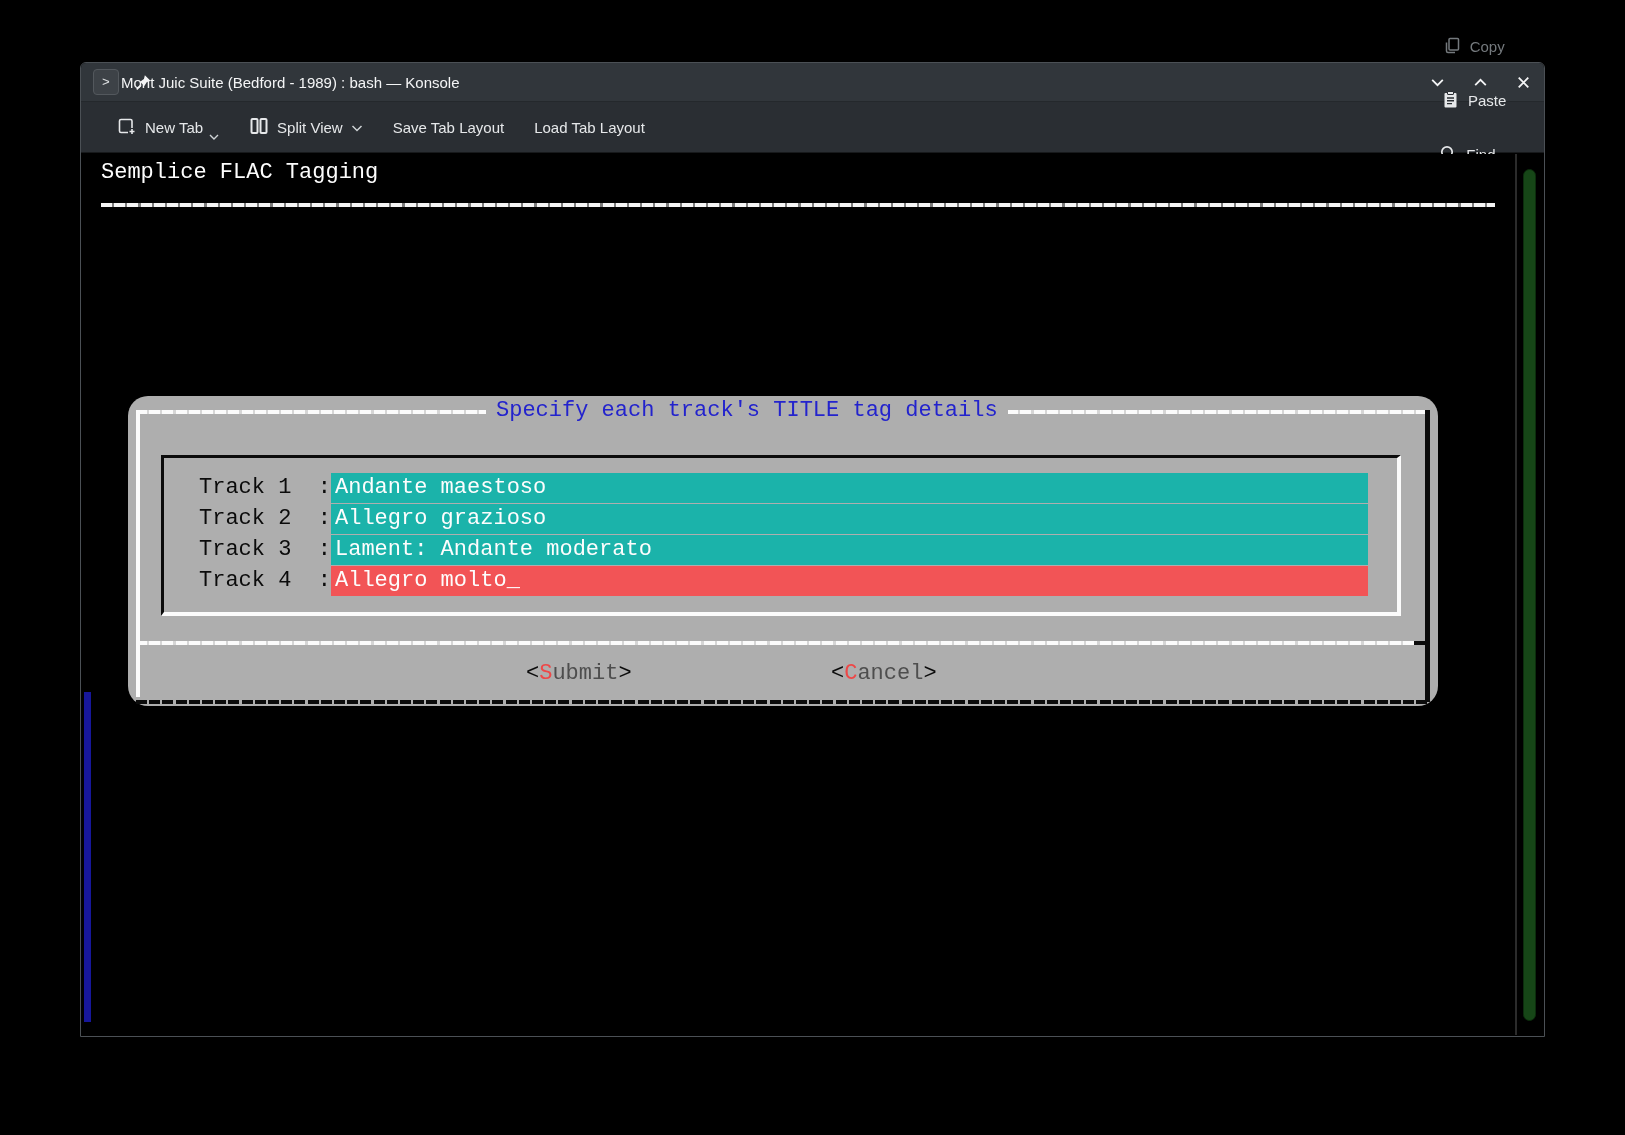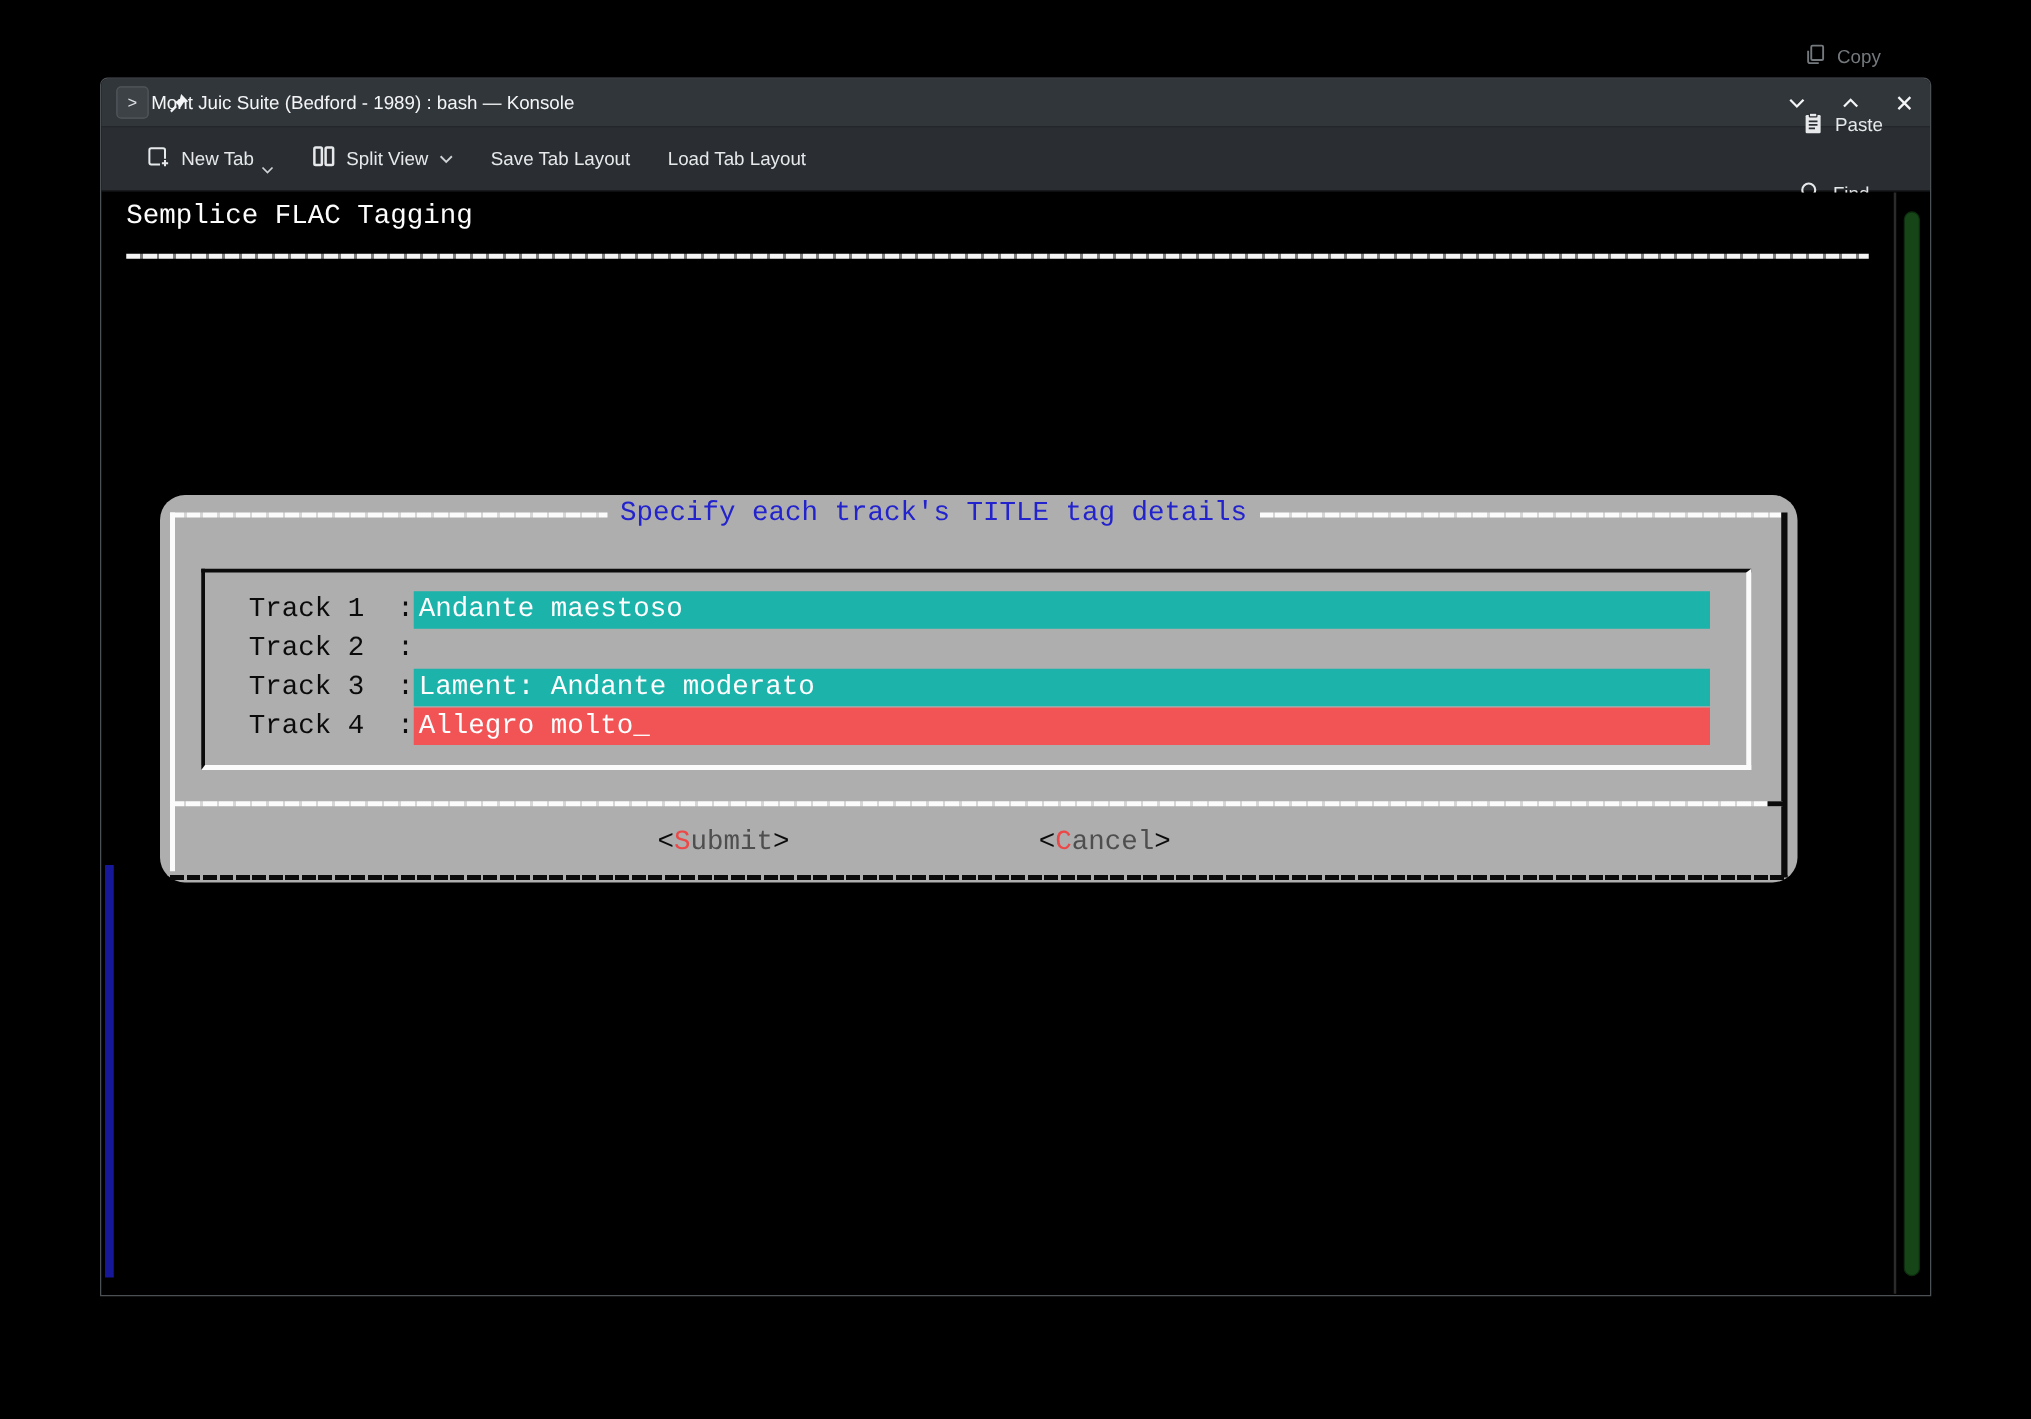--- a/index.html
+++ b/index.html
@@ -189,20 +189,21 @@
       <span class="dtitle">Specify each track's TITLE tag details</span>
 
       <div class="formbox"></div>
 
       <div class="trow" style="top:77px">
         <span class="tlabel">Track 1  :</span>
         <span class="tfield teal">Andante maestoso</span>
       </div>
       <div class="trow" style="top:108px">
         <span class="tlabel">Track 2  :</span>
+        <span class="tfield teal">Allegro grazioso</span>
       </div>
       <div class="trow" style="top:139px">
         <span class="tlabel">Track 3  :</span>
         <span class="tfield teal">Lament: Andante moderato</span>
       </div>
       <div class="trow" style="top:170px">
         <span class="tlabel">Track 4  :</span>
         <span class="tfield focused"><span>Allegro molto</span><span>_</span></span>
       </div>
 

